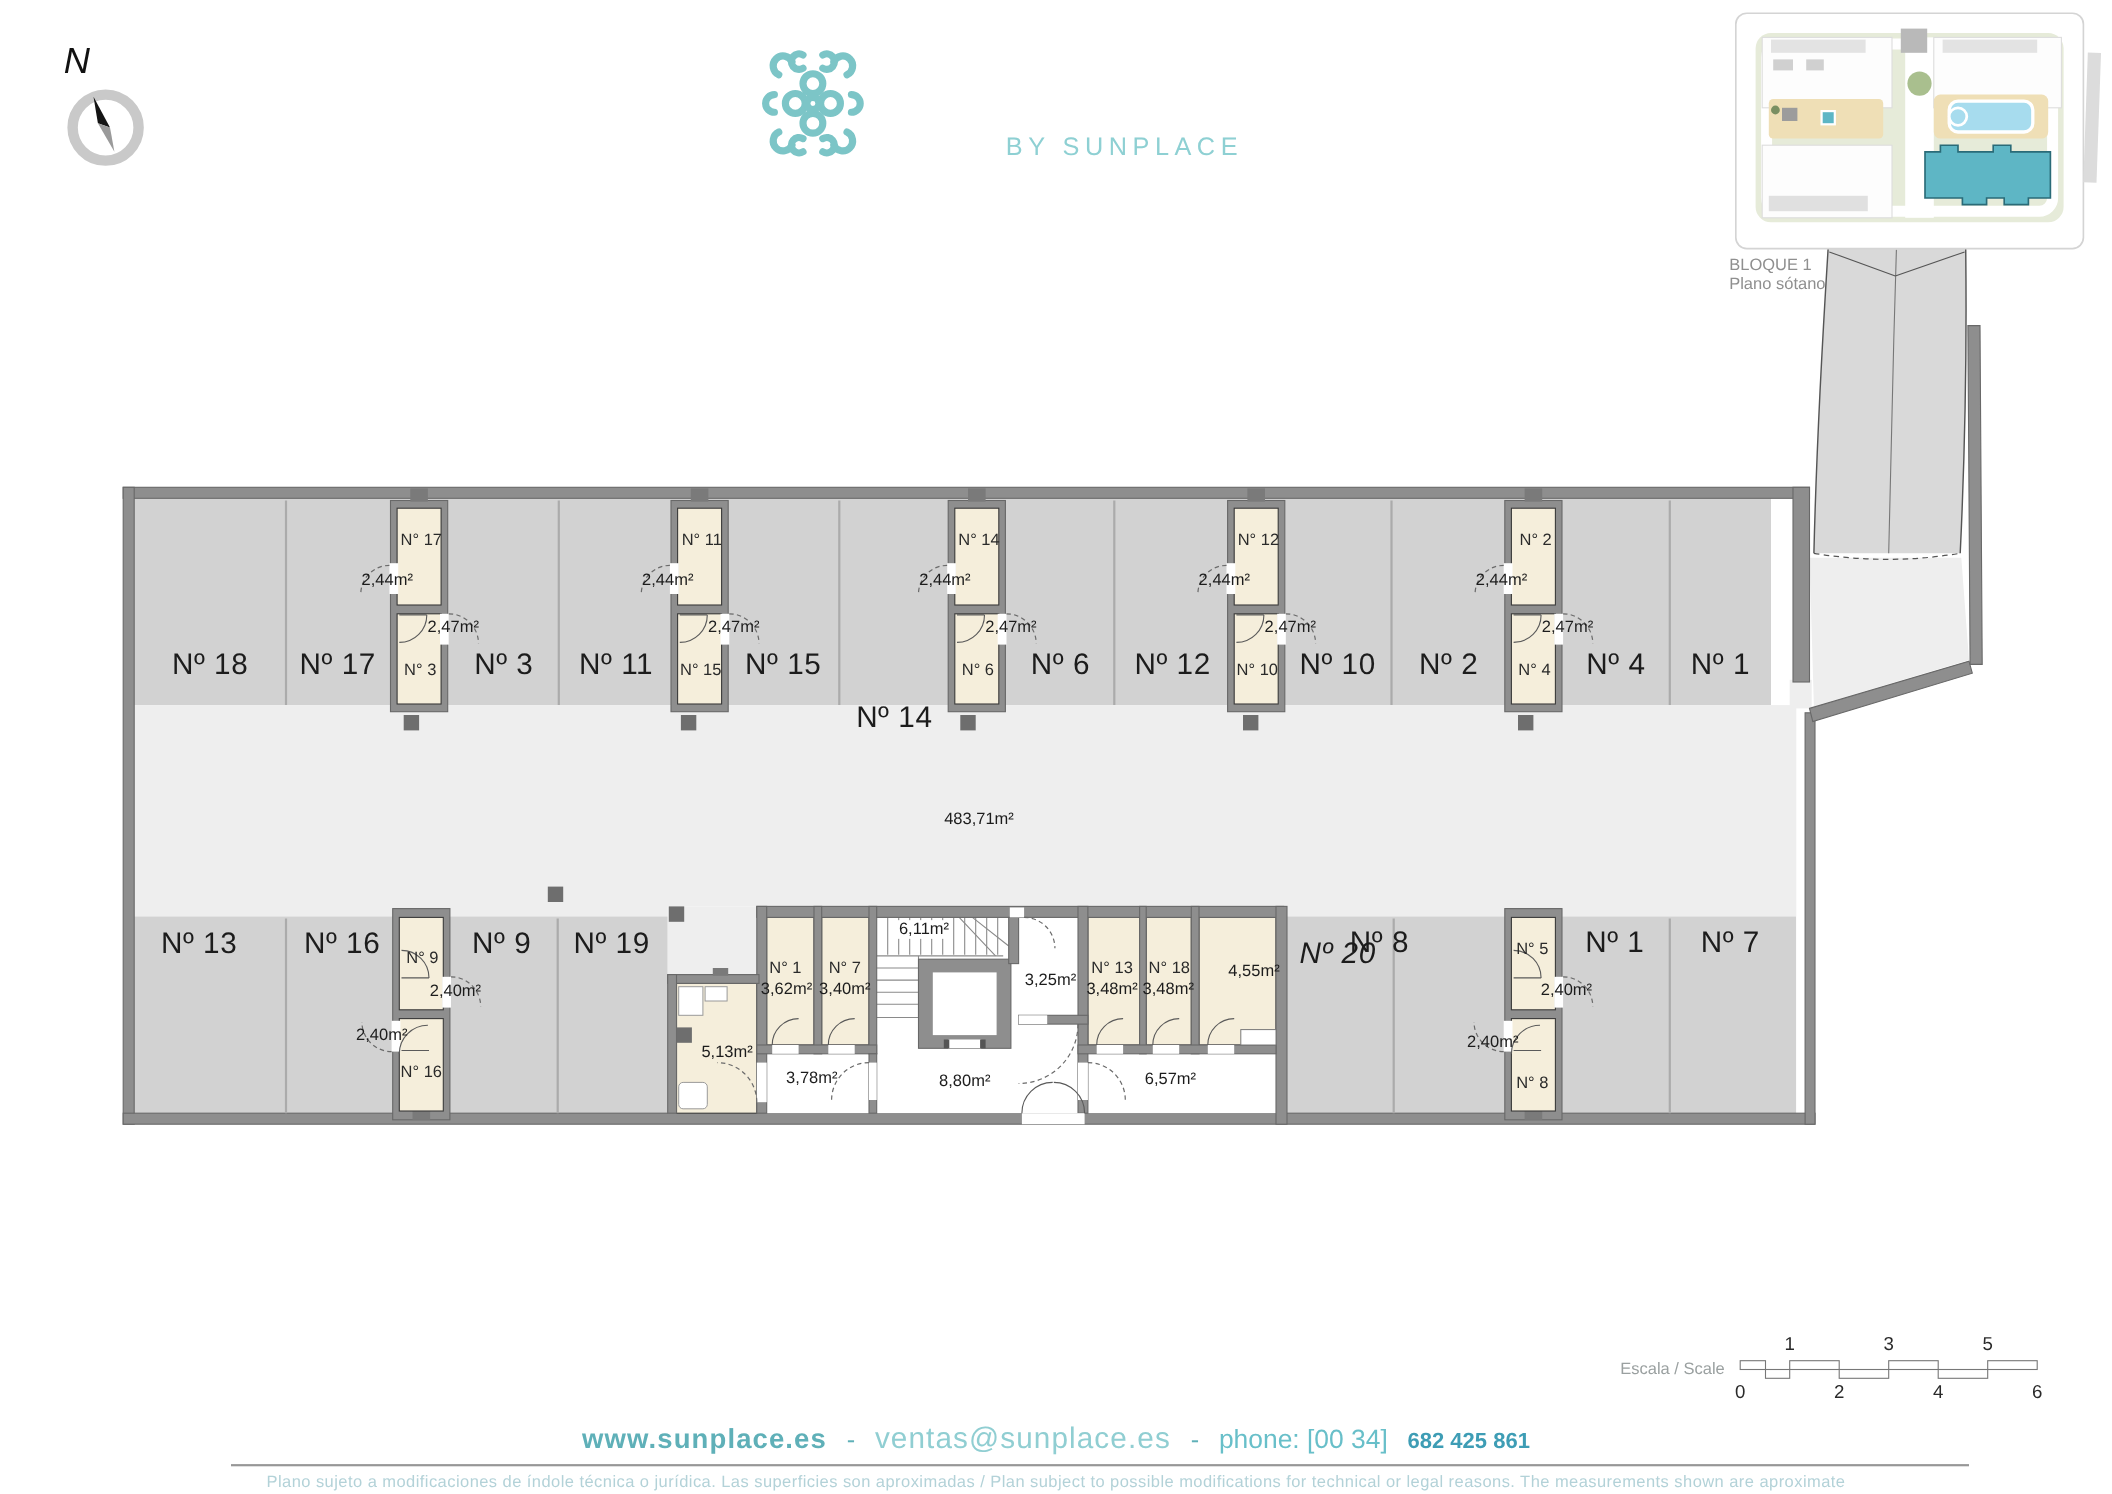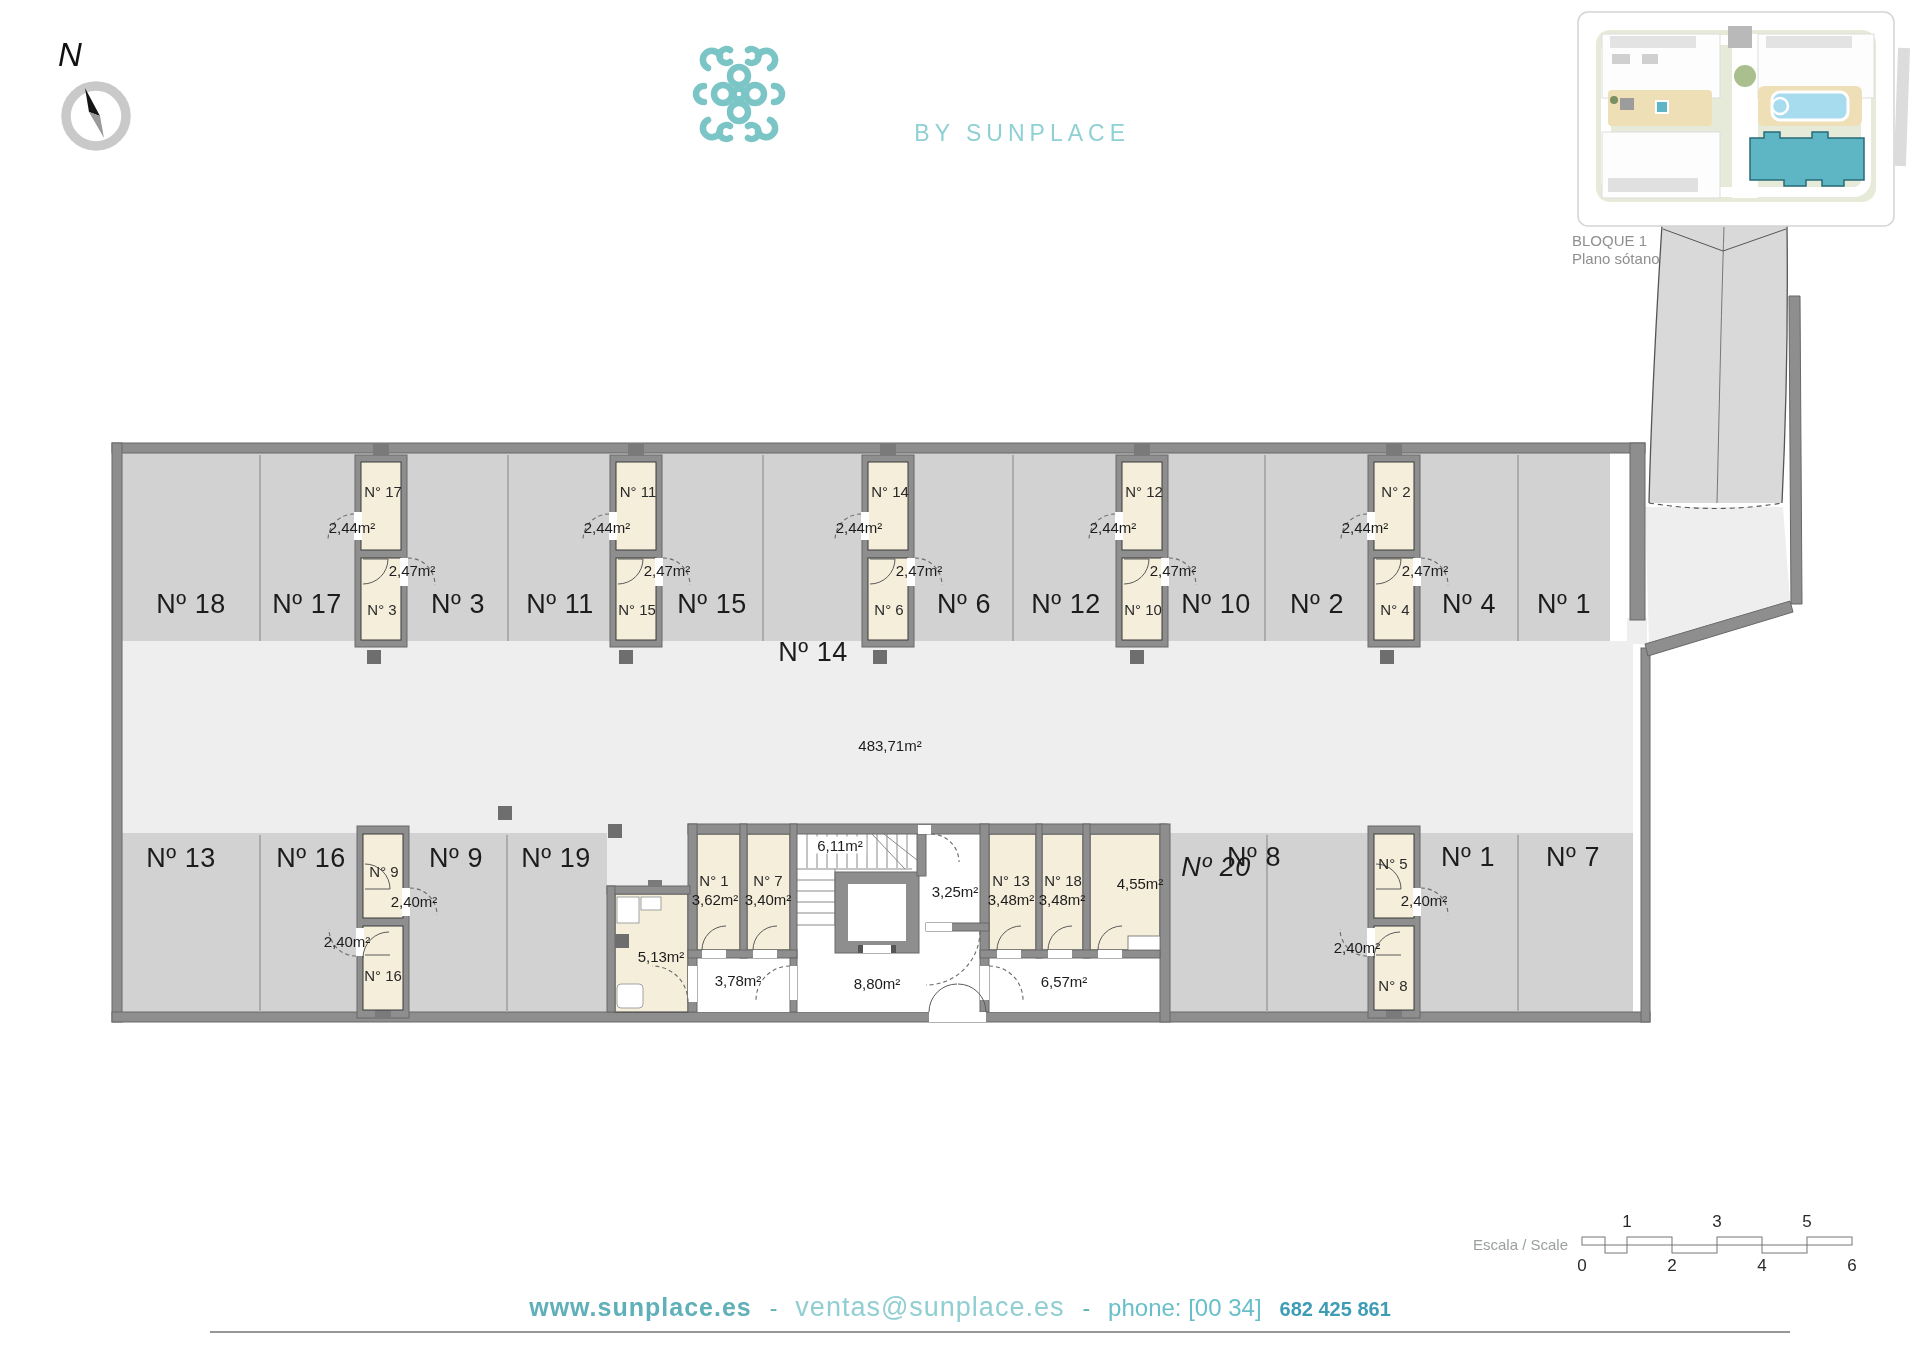--- a/index.html
+++ b/index.html
@@ -409,14 +409,15 @@
 
   <div id="footer-row">
     <span class="f-web">www.sunplace.es</span>
     <span class="f-sep">-</span>
     <span class="f-email">ventas@sunplace.es</span>
     <span class="f-sep">-</span>
     <span class="f-phone">phone: [00 34]</span>
     <span class="f-phone-num">682 425 861</span>
   </div>
   <div id="divider"></div>
+  <div id="disclaimer">Plano sujeto a modificaciones de índole técnica o jurídica. Las superficies son aproximadas / Plan subject to possible modifications for technical or legal reasons. The measurements shown are aproximate</div>
 
 </div>
 
 </body></html>

